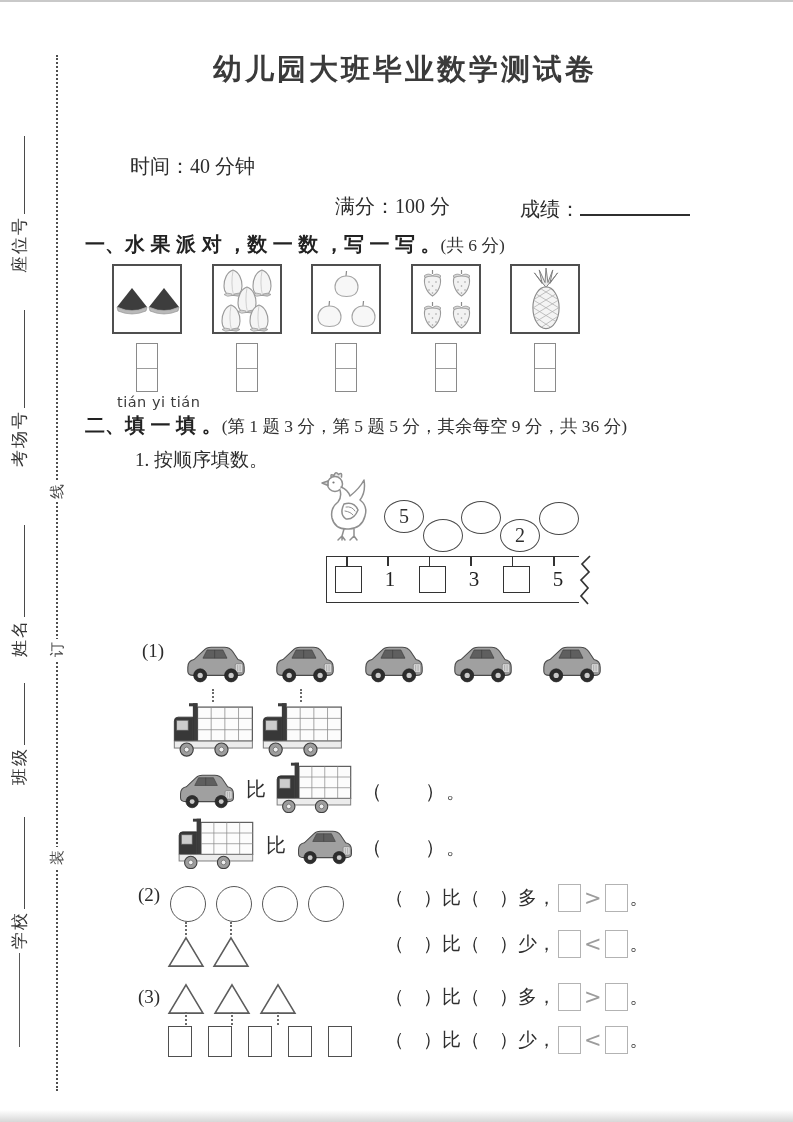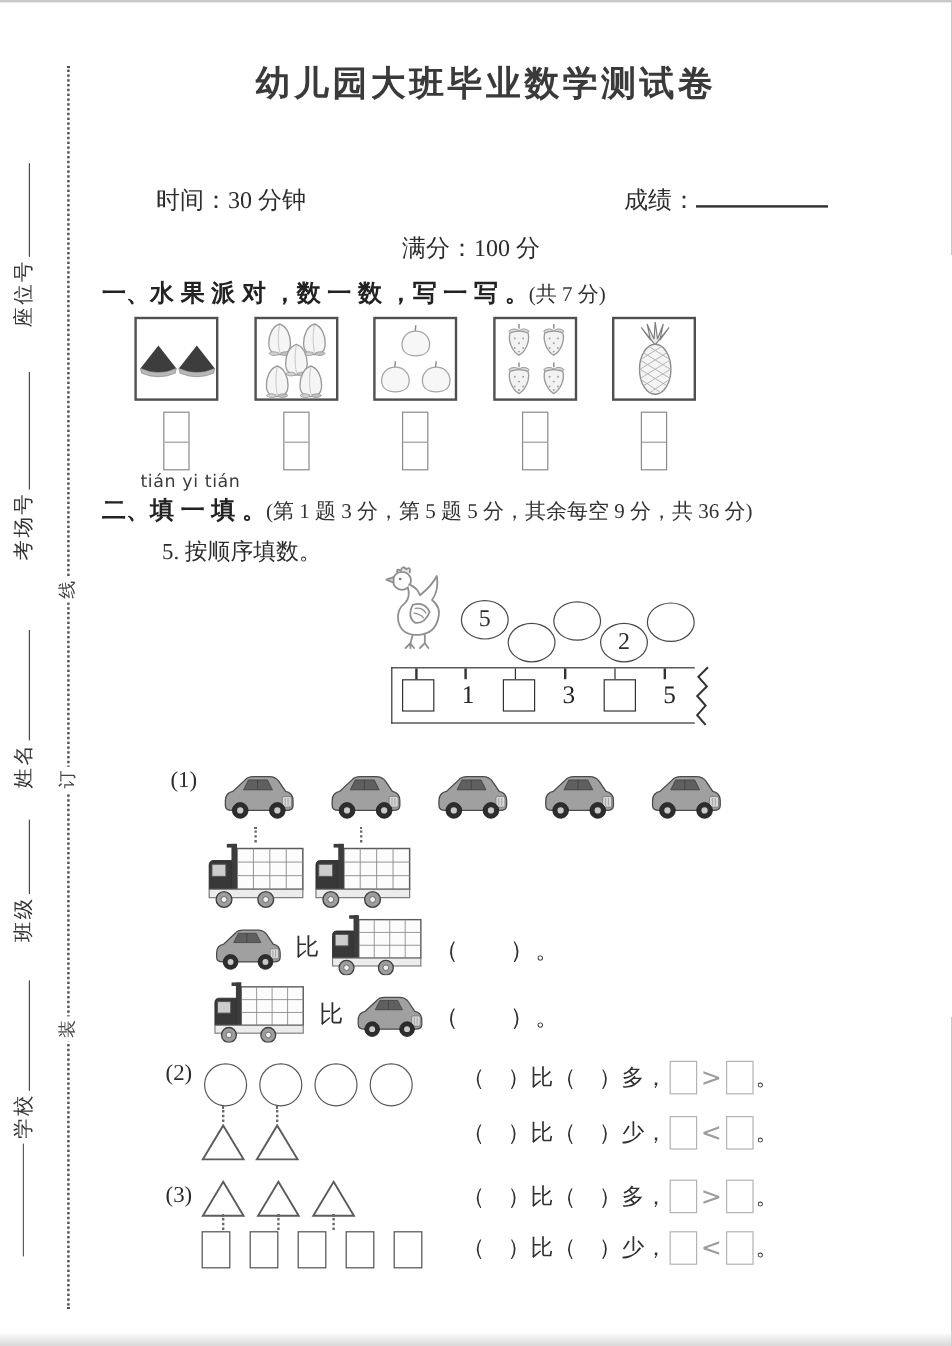--- a/index.html
+++ b/index.html
@@ -18,21 +18,21 @@
         white-space:nowrap;font-size:17px;letter-spacing:2px;color:#333;line-height:20px;}
   .vf0{top:273px;} .vf1{top:467px;} .vf2{top:657px;} .vf3{top:785px;} .vf4{top:949px;}
   .u{display:inline-block;height:13px;border-bottom:1.5px solid #4a4a4a;margin-left:2px;}
   .u78{width:78px;} .u98{width:98px;} .u92{width:92px;} .u62{width:62px;}
   .extra-line{position:absolute;left:19px;top:953px;height:94px;width:0;
         border-left:1.4px solid #5a5a5a;}
   
   .title{position:absolute;left:85px;top:50px;width:640px;text-align:center;
         font-size:29px;font-weight:700;letter-spacing:3px;color:#3a3a3a;}
   .hdr{position:absolute;top:153px;font-size:20px;color:#2d2d2d;}
-  .hdr-time{left:130px;} .hdr-full{left:335px;margin-top:40px;} .hdr-grade{left:520px;}
+  .hdr-time{left:130px;} .hdr-full{left:335px;margin-top:40px;} .hdr-grade{left:520px;margin-top:43px;}
   .grade-line{display:inline-block;width:110px;height:14px;border-bottom:2px solid #2f2f2f;}
   
   .pinyin{position:absolute;font-family:"DejaVu Sans",sans-serif;font-size:14.5px;
         color:#3c3c3c;letter-spacing:.5px;}
   .py1{left:117px;top:212px;} .py2{left:117px;top:394px;}
   .sect{position:absolute;left:85px;font-size:20px;white-space:nowrap;}
   .s1{top:231px;} .s2{top:412px;}
   .sect .num,.sect .htext{font-family:"Liberation Sans",sans-serif;font-weight:700;color:#222;}
   .sect .pts{font-size:17.5px;color:#333;}
   .qlabel{position:absolute;font-size:19px;color:#2c2c2c;}
@@ -208,28 +208,28 @@
   </div>
   <div class="vfield vf3">
     <span>班级</span><span class="u u62"></span>
   </div>
   <div class="vfield vf4">
     <span>学校</span><span class="u u92"></span>
   </div>
   <div class="extra-line"></div>
 
   <div class="title">幼儿园大班毕业数学测试卷</div>
-  <div class="hdr hdr-time">时间：30 分钟</div>
+  <div class="hdr hdr-time">时间：40 分钟</div>
   <div class="hdr hdr-full">满分：100 分</div>
   <div class="hdr hdr-grade">
     <span>成绩：</span><span class="grade-line"></span>
   </div>
 
   <div class="sect s1">
-    <span class="num">一、</span><span class="htext">水 果 派 对 ，数 一 数 ，写 一 写 。</span><span class="pts">(共 7 分)</span>
+    <span class="num">一、</span><span class="htext">水 果 派 对 ，数 一 数 ，写 一 写 。</span><span class="pts">(共 6 分)</span>
   </div>
   <div class="fruit-row" id="fruit-row">
       <div class="fruit-cell">
         <div class="fruit-box fb-watermelon">
           <svg class="" width="34" height="30">
             <use href="#sym-watermelon"></use>
           </svg>
           <svg class="" width="34" height="30">
             <use href="#sym-watermelon"></use>
           </svg>
@@ -295,21 +295,21 @@
         </div>
         <div class="ans-rect"></div>
       </div>
     </div>
 
   <div class="pinyin py2">tián yi tián</div>
   <div class="sect s2">
     <span class="num">二、</span><span class="htext">填 一 填 。</span><span class="pts">(第 1 题 3 分，第 5 题 5 分，其余每空 9 分，共 36 分)</span>
   </div>
 
-  <div class="qlabel q1l">5. 按顺序填数。</div>
+  <div class="qlabel q1l">1. 按顺序填数。</div>
   <svg class="hen" width="58" height="72">
       <use href="#sym-hen"></use>
     </svg>
   <div id="eggs">
       <div class="egg e0">5</div>
       <div class="egg e1"></div>
       <div class="egg e2"></div>
       <div class="egg e3">2</div>
       <div class="egg e4"></div>
     </div>

